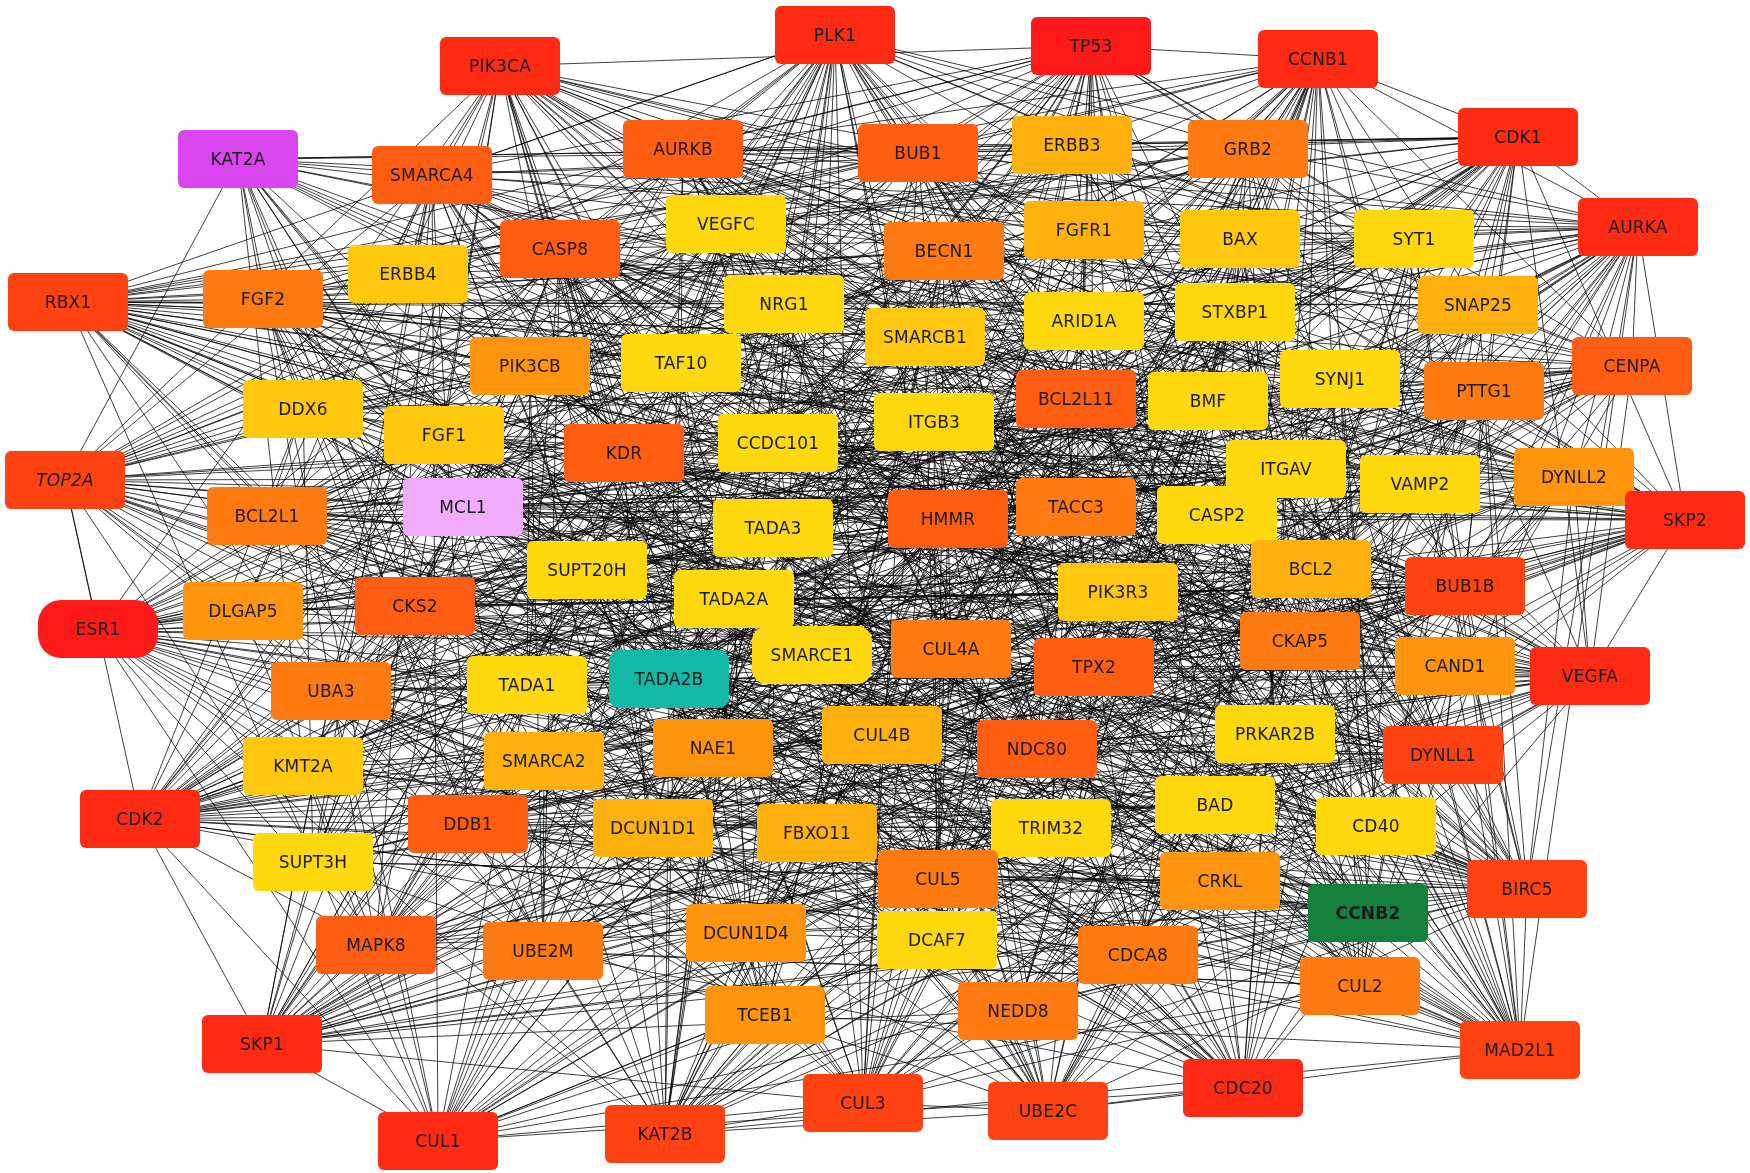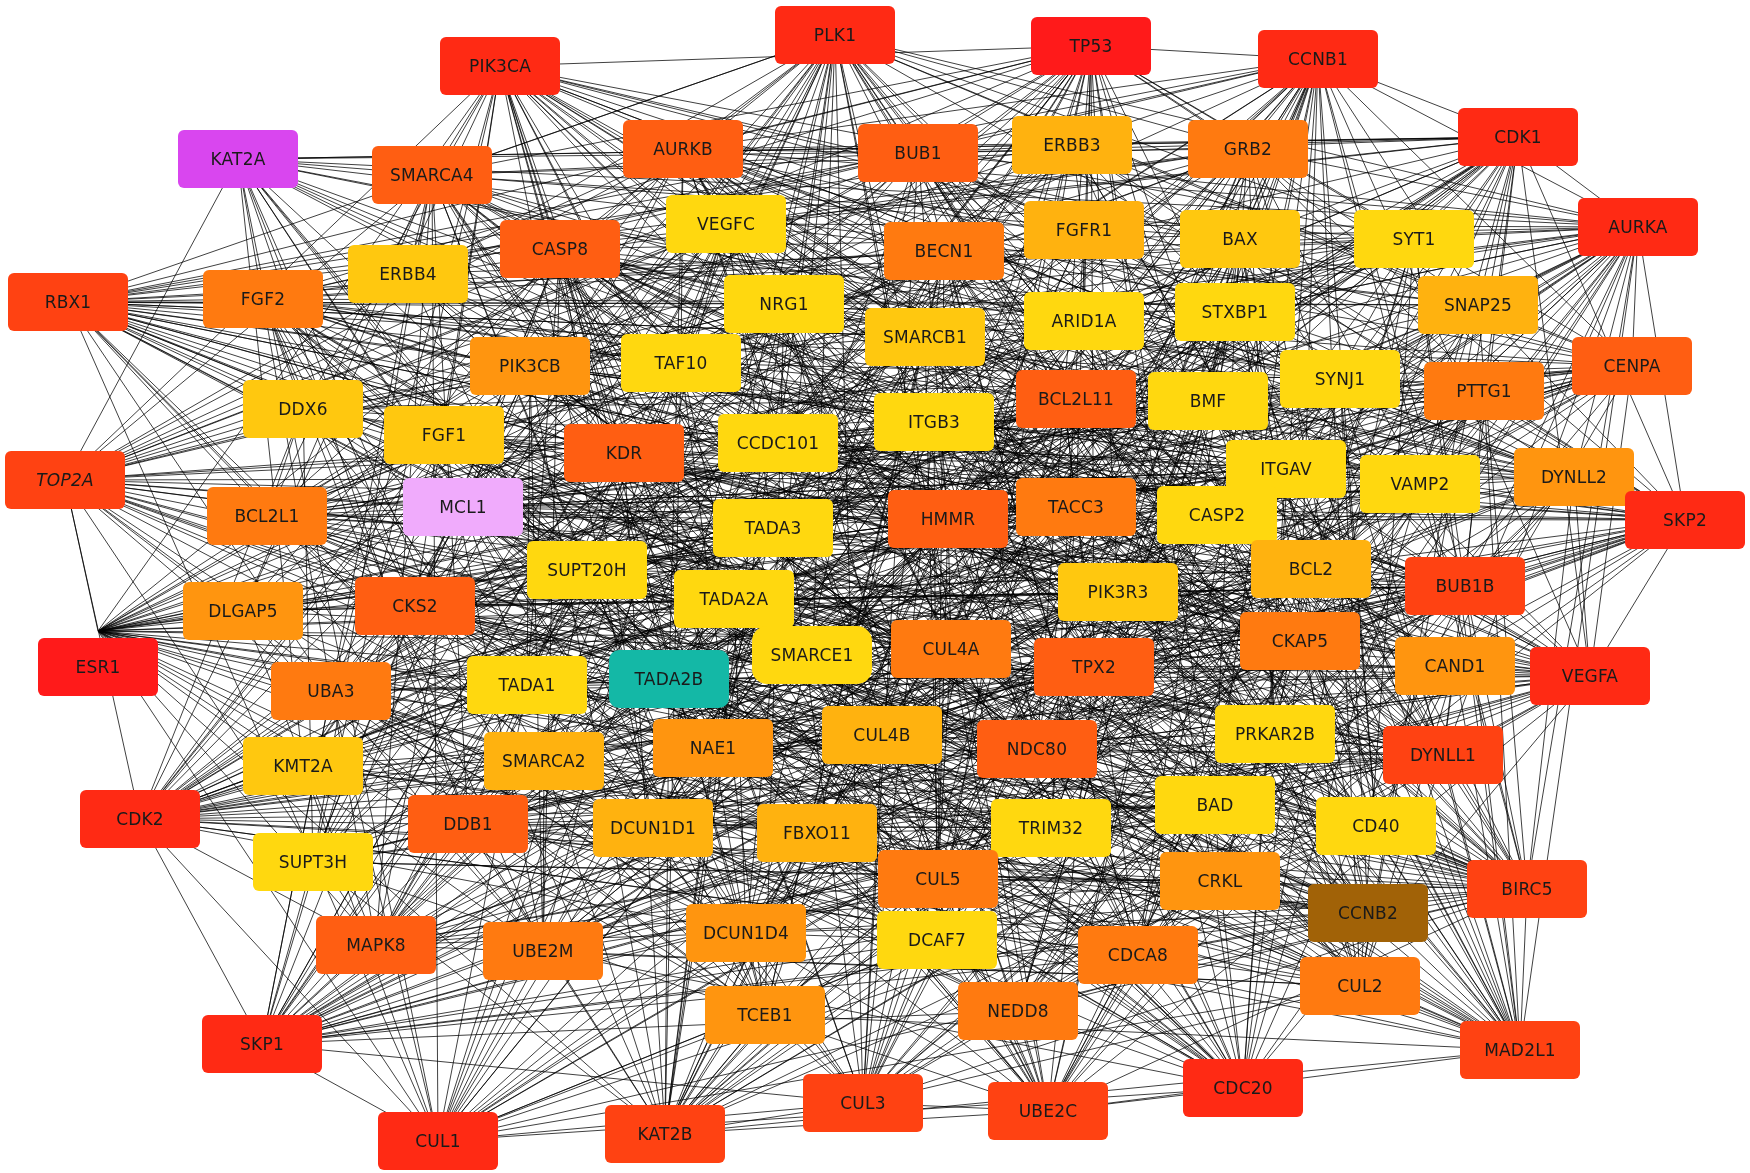--- a/index.html
+++ b/index.html
@@ -70,21 +70,21 @@
       <div class="node" style="left: 713px; top: 499px; background: rgb(255, 216, 15);">TADA3</div>
       <div class="node" style="left: 888px; top: 490px; background: rgb(255, 94, 18);">HMMR</div>
       <div class="node" style="left: 1016px; top: 478px; background: rgb(255, 122, 16);">TACC3</div>
       <div class="node" style="left: 1157px; top: 486px; background: rgb(255, 216, 15);">CASP2</div>
       <div class="node" style="left: 1625px; top: 491px; background: rgb(255, 42, 20);">SKP2</div>
       <div class="node" style="left: 527px; top: 541px; background: rgb(255, 216, 15);">SUPT20H</div>
       <div class="node" style="left: 1251px; top: 540px; background: rgb(255, 178, 15);">BCL2</div>
       <div class="node" style="left: 1405px; top: 557px; background: rgb(255, 66, 18);">BUB1B</div>
       <div class="node" style="left: 1058px; top: 563px; background: rgb(255, 200, 15);">PIK3R3</div>
       <div class="node" style="left: 674px; top: 570px; background: rgb(255, 216, 15);">TADA2A</div>
-      <div class="node" style="left: 38px; top: 638px; background: rgb(255, 26, 26);">ESR1</div>
+      <div class="node" style="left: 38px; top: 600px; background: rgb(255, 26, 26); border-radius: 23px;">ESR1</div>
       <div class="node" style="left: 183px; top: 582px; background: rgb(255, 149, 15);">DLGAP5</div>
       <div class="node" style="left: 355px; top: 577px; background: rgb(255, 94, 18);">CKS2</div>
       <div class="node" style="left: 891px; top: 620px; background: rgb(255, 122, 16);">CUL4A</div>
       <div class="node" style="left: 1034px; top: 638px; background: rgb(255, 94, 18);">TPX2</div>
       <div class="node" style="left: 1240px; top: 612px; background: rgb(255, 122, 16);">CKAP5</div>
       <div class="node" style="left: 1395px; top: 637px; background: rgb(255, 149, 15);">CAND1</div>
       <div class="node" style="left: 1530px; top: 647px; background: rgb(255, 42, 20);">VEGFA</div>
       <div class="node" style="left: 271px; top: 662px; background: rgb(255, 122, 16);">UBA3</div>
       <div class="node" style="left: 467px; top: 656px; background: rgb(255, 216, 15);">TADA1</div>
       <div class="node" style="left: 609px; top: 650px; background: #14b8a6; border-radius: 10px;">TADA2B</div>
@@ -99,21 +99,21 @@
       <div class="node" style="left: 80px; top: 790px; background: rgb(255, 42, 20);">CDK2</div>
       <div class="node" style="left: 408px; top: 795px; background: rgb(255, 94, 18);">DDB1</div>
       <div class="node" style="left: 593px; top: 799px; background: rgb(255, 178, 15);">DCUN1D1</div>
       <div class="node" style="left: 757px; top: 804px; background: rgb(255, 178, 15);">FBXO11</div>
       <div class="node" style="left: 991px; top: 799px; background: rgb(255, 216, 15);">TRIM32</div>
       <div class="node" style="left: 1155px; top: 776px; background: rgb(255, 216, 15);">BAD</div>
       <div class="node" style="left: 1316px; top: 797px; background: rgb(255, 216, 15);">CD40</div>
       <div class="node" style="left: 253px; top: 833px; background: rgb(255, 216, 15);">SUPT3H</div>
       <div class="node" style="left: 878px; top: 850px; background: rgb(255, 122, 16);">CUL5</div>
       <div class="node" style="left: 1160px; top: 852px; background: rgb(255, 149, 15);">CRKL</div>
-      <div class="node" style="left: 1308px; top: 884px; background: #a16207;">CCNB2</div>
+      <div class="node" style="left: 1308px; top: 884px; background: #15803d; font-weight: bold;">CCNB2</div>
       <div class="node" style="left: 1467px; top: 860px; background: rgb(255, 66, 18);">BIRC5</div>
       <div class="node" style="left: 316px; top: 916px; background: rgb(255, 94, 18);">MAPK8</div>
       <div class="node" style="left: 483px; top: 922px; background: rgb(255, 122, 16);">UBE2M</div>
       <div class="node" style="left: 686px; top: 904px; background: rgb(255, 149, 15);">DCUN1D4</div>
       <div class="node" style="left: 877px; top: 911px; background: rgb(255, 216, 15);">DCAF7</div>
       <div class="node" style="left: 1078px; top: 926px; background: rgb(255, 122, 16);">CDCA8</div>
       <div class="node" style="left: 1300px; top: 957px; background: rgb(255, 122, 16);">CUL2</div>
       <div class="node" style="left: 705px; top: 986px; background: rgb(255, 149, 15);">TCEB1</div>
       <div class="node" style="left: 958px; top: 982px; background: rgb(255, 122, 16);">NEDD8</div>
       <div class="node" style="left: 1460px; top: 1021px; background: rgb(255, 66, 18);">MAD2L1</div>

